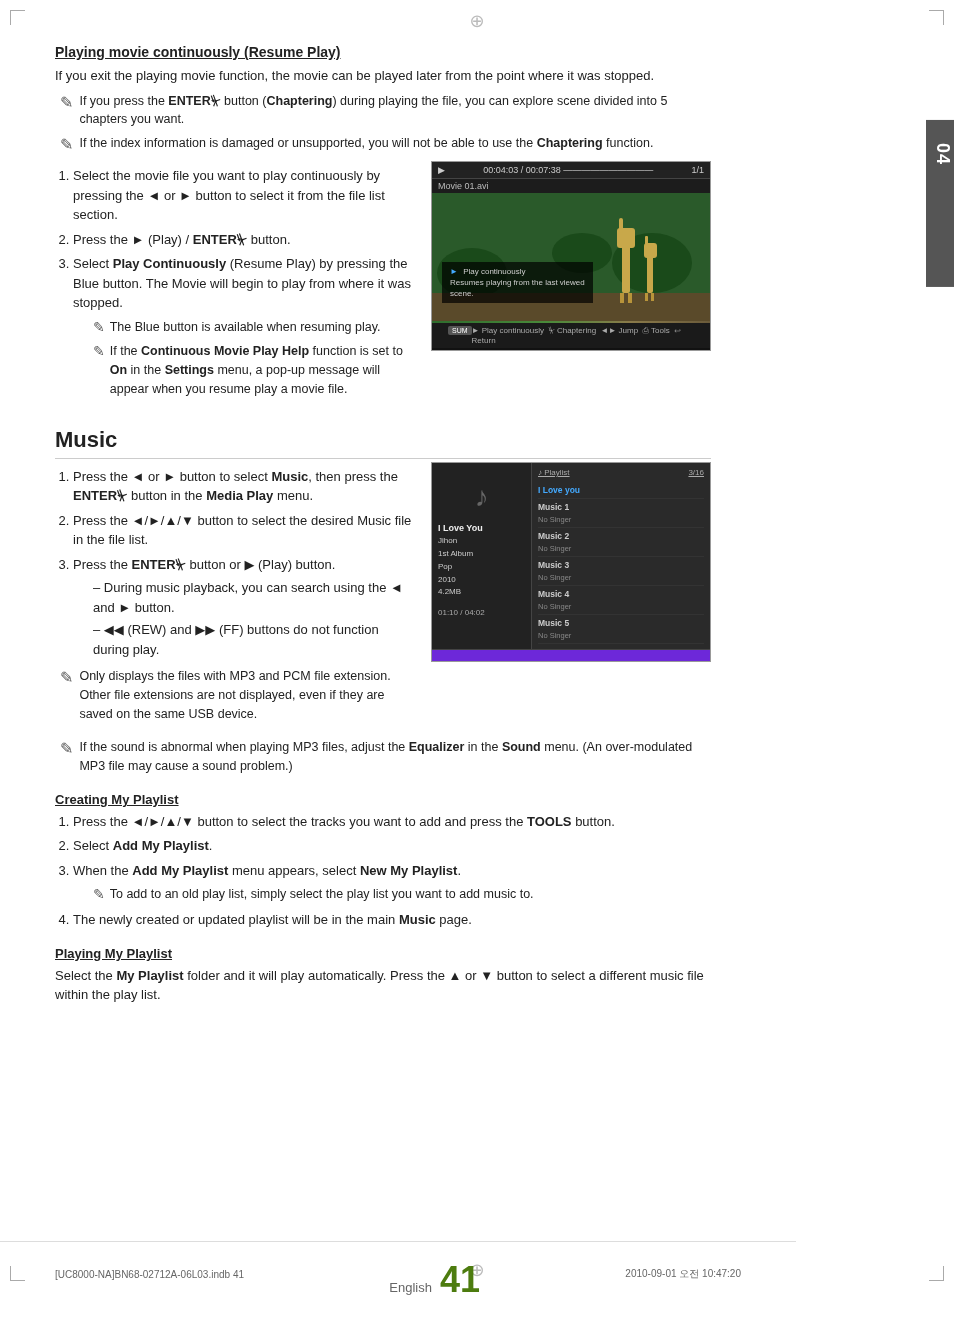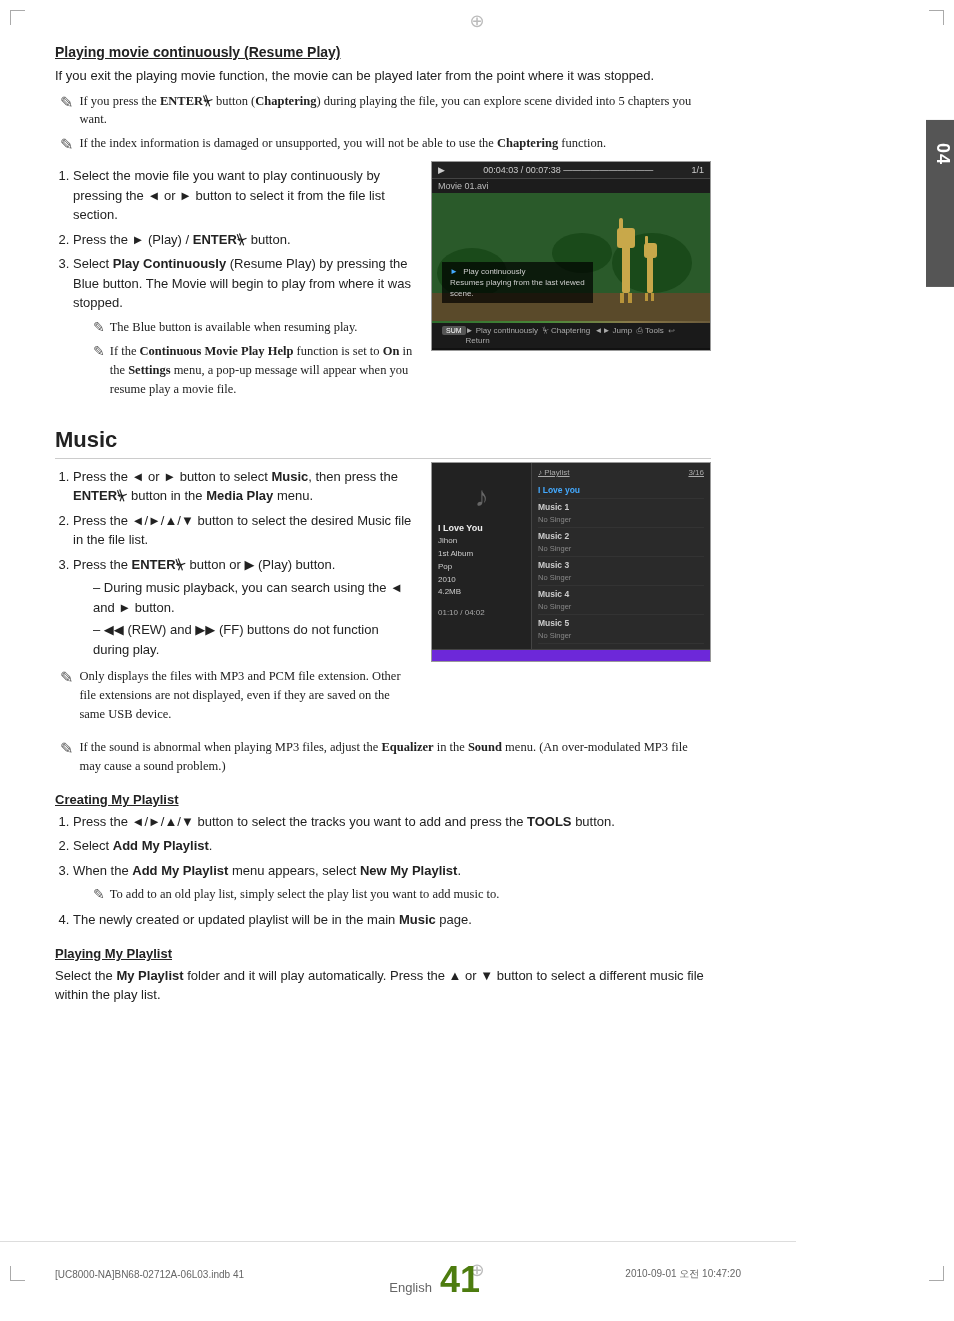--- a/index.html
+++ b/index.html
@@ -108,21 +108,20 @@
       margin-right: 6px;
       flex-shrink: 0;
       color: #555;
       line-height: 1.4;
     }
 
     .note-text {
       font-size: 12.5px;
       line-height: 1.5;
       flex: 1;
-      font-family: Liberation Serif, serif;
     }
 
     .note-text b {
       font-weight: bold;
     }
 
     
     .dash-item {
       padding-left: 20px;
       margin-bottom: 3px;
@@ -193,21 +192,21 @@
       line-height: 1.4;
     }
 
     .overlay-box .play-icon {
       color: #4af;
       margin-right: 3px;
     }
 
     .movie-footer {
       background: #1a1a1a;
-      padding: 3px 10px;
+      padding: 3px 16px;
       font-size: 8px;
       color: #aaa;
       display: flex;
       justify-content: space-between;
     }
 
     .music-left {
       width: 100px;
       background: #222;
       padding: 8px 6px;

